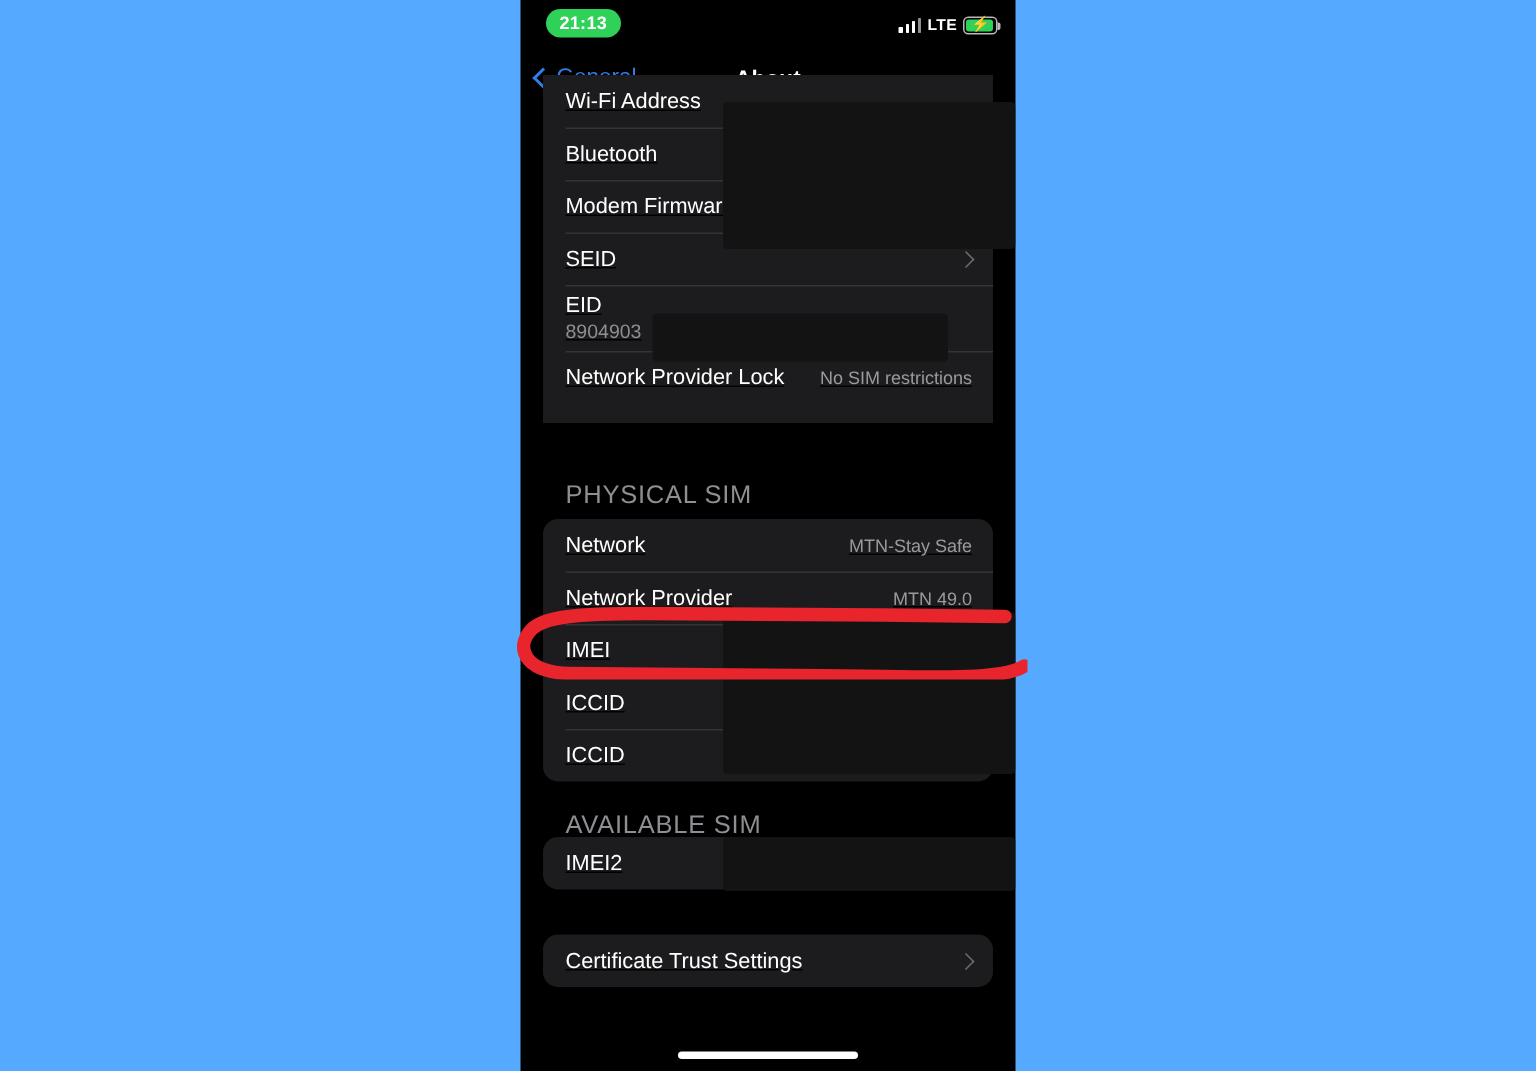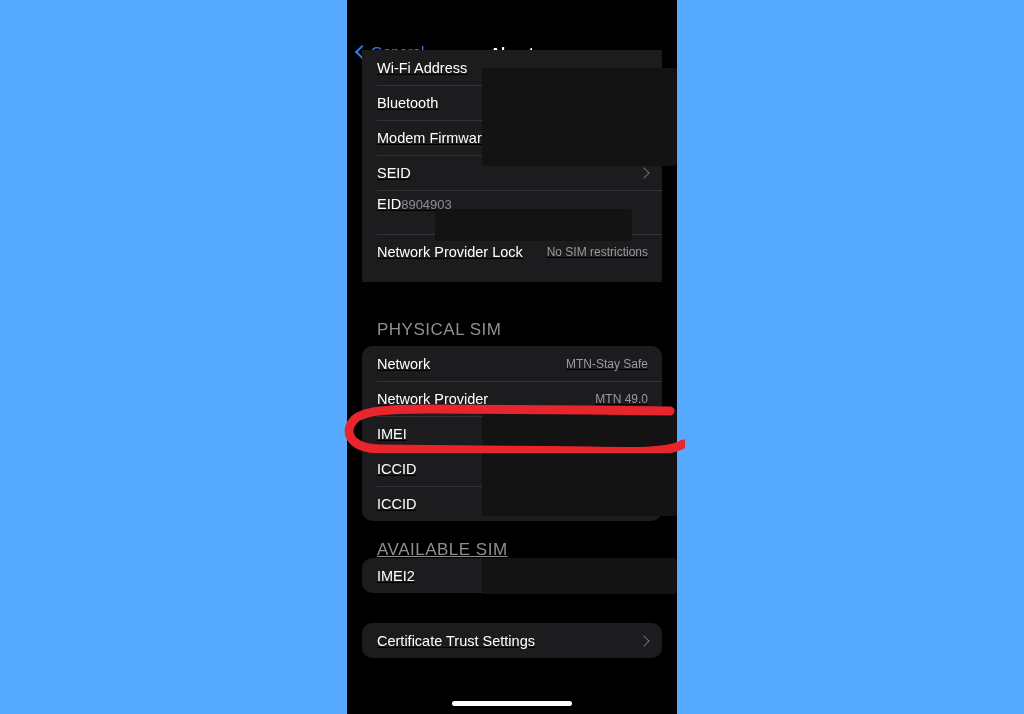--- a/index.html
+++ b/index.html
@@ -195,21 +195,21 @@
     font-size: 12px;
     white-space: nowrap;
   }
   .row-sub {
     color: #8e8e93;
     font-size: 13px;
     margin-top: 1px;
   }
   .row-left-col {
     display: flex;
-    flex-direction: row;
+    flex-direction: column;
   }
   .disc {
     display: inline-block;
     width: 7px; height: 7px;
     border-top: 1.8px solid #6d6d72;
     border-right: 1.8px solid #6d6d72;
     transform: rotate(45deg);
   }
 
   .section-head {
@@ -250,20 +250,36 @@
     pointer-events: none;
   }
 </style>
 </head>
 <body>
 
 <div id="canvas">
 
   <div id="phone">
 
+    <div class="statusbar">
+      <div class="time-pill">21:13</div>
+      <div class="status-right">
+        <span class="bars">
+          <i></i>
+            <i></i>
+            <i></i>
+            <i></i>
+        </span>
+        <span class="lte">LTE</span>
+        <span class="battery">
+          <span class="fill"></span>
+          <span class="bolt">⚡</span>
+        </span>
+      </div>
+    </div>
 
     <div class="navbar">
       <div class="nav-back">
         <span class="chev"></span>
         <span>General</span>
       </div>
       <div class="nav-title">About</div>
     </div>
 
     <div class="content">
@@ -321,21 +337,21 @@
         <div class="row">
           <span class="row-label">ICCID</span>
           <span class="row-value"></span>
         </div>
         <div class="row">
           <span class="row-label">ICCID</span>
           <span class="row-value"></span>
         </div>
       </div>
 
-      <div class="section-head" style="top:466px;text-decoration:underline;">AVAILABLE SIM</div>
+      <div class="section-head" style="top:466px;">AVAILABLE SIM</div>
 
       <div class="group" style="top:484px;">
         <div class="row">
           <span class="row-label">IMEI2</span>
           <span class="row-value"></span>
         </div>
       </div>
 
       <div class="group" style="top:549px;">
         <div class="row">

